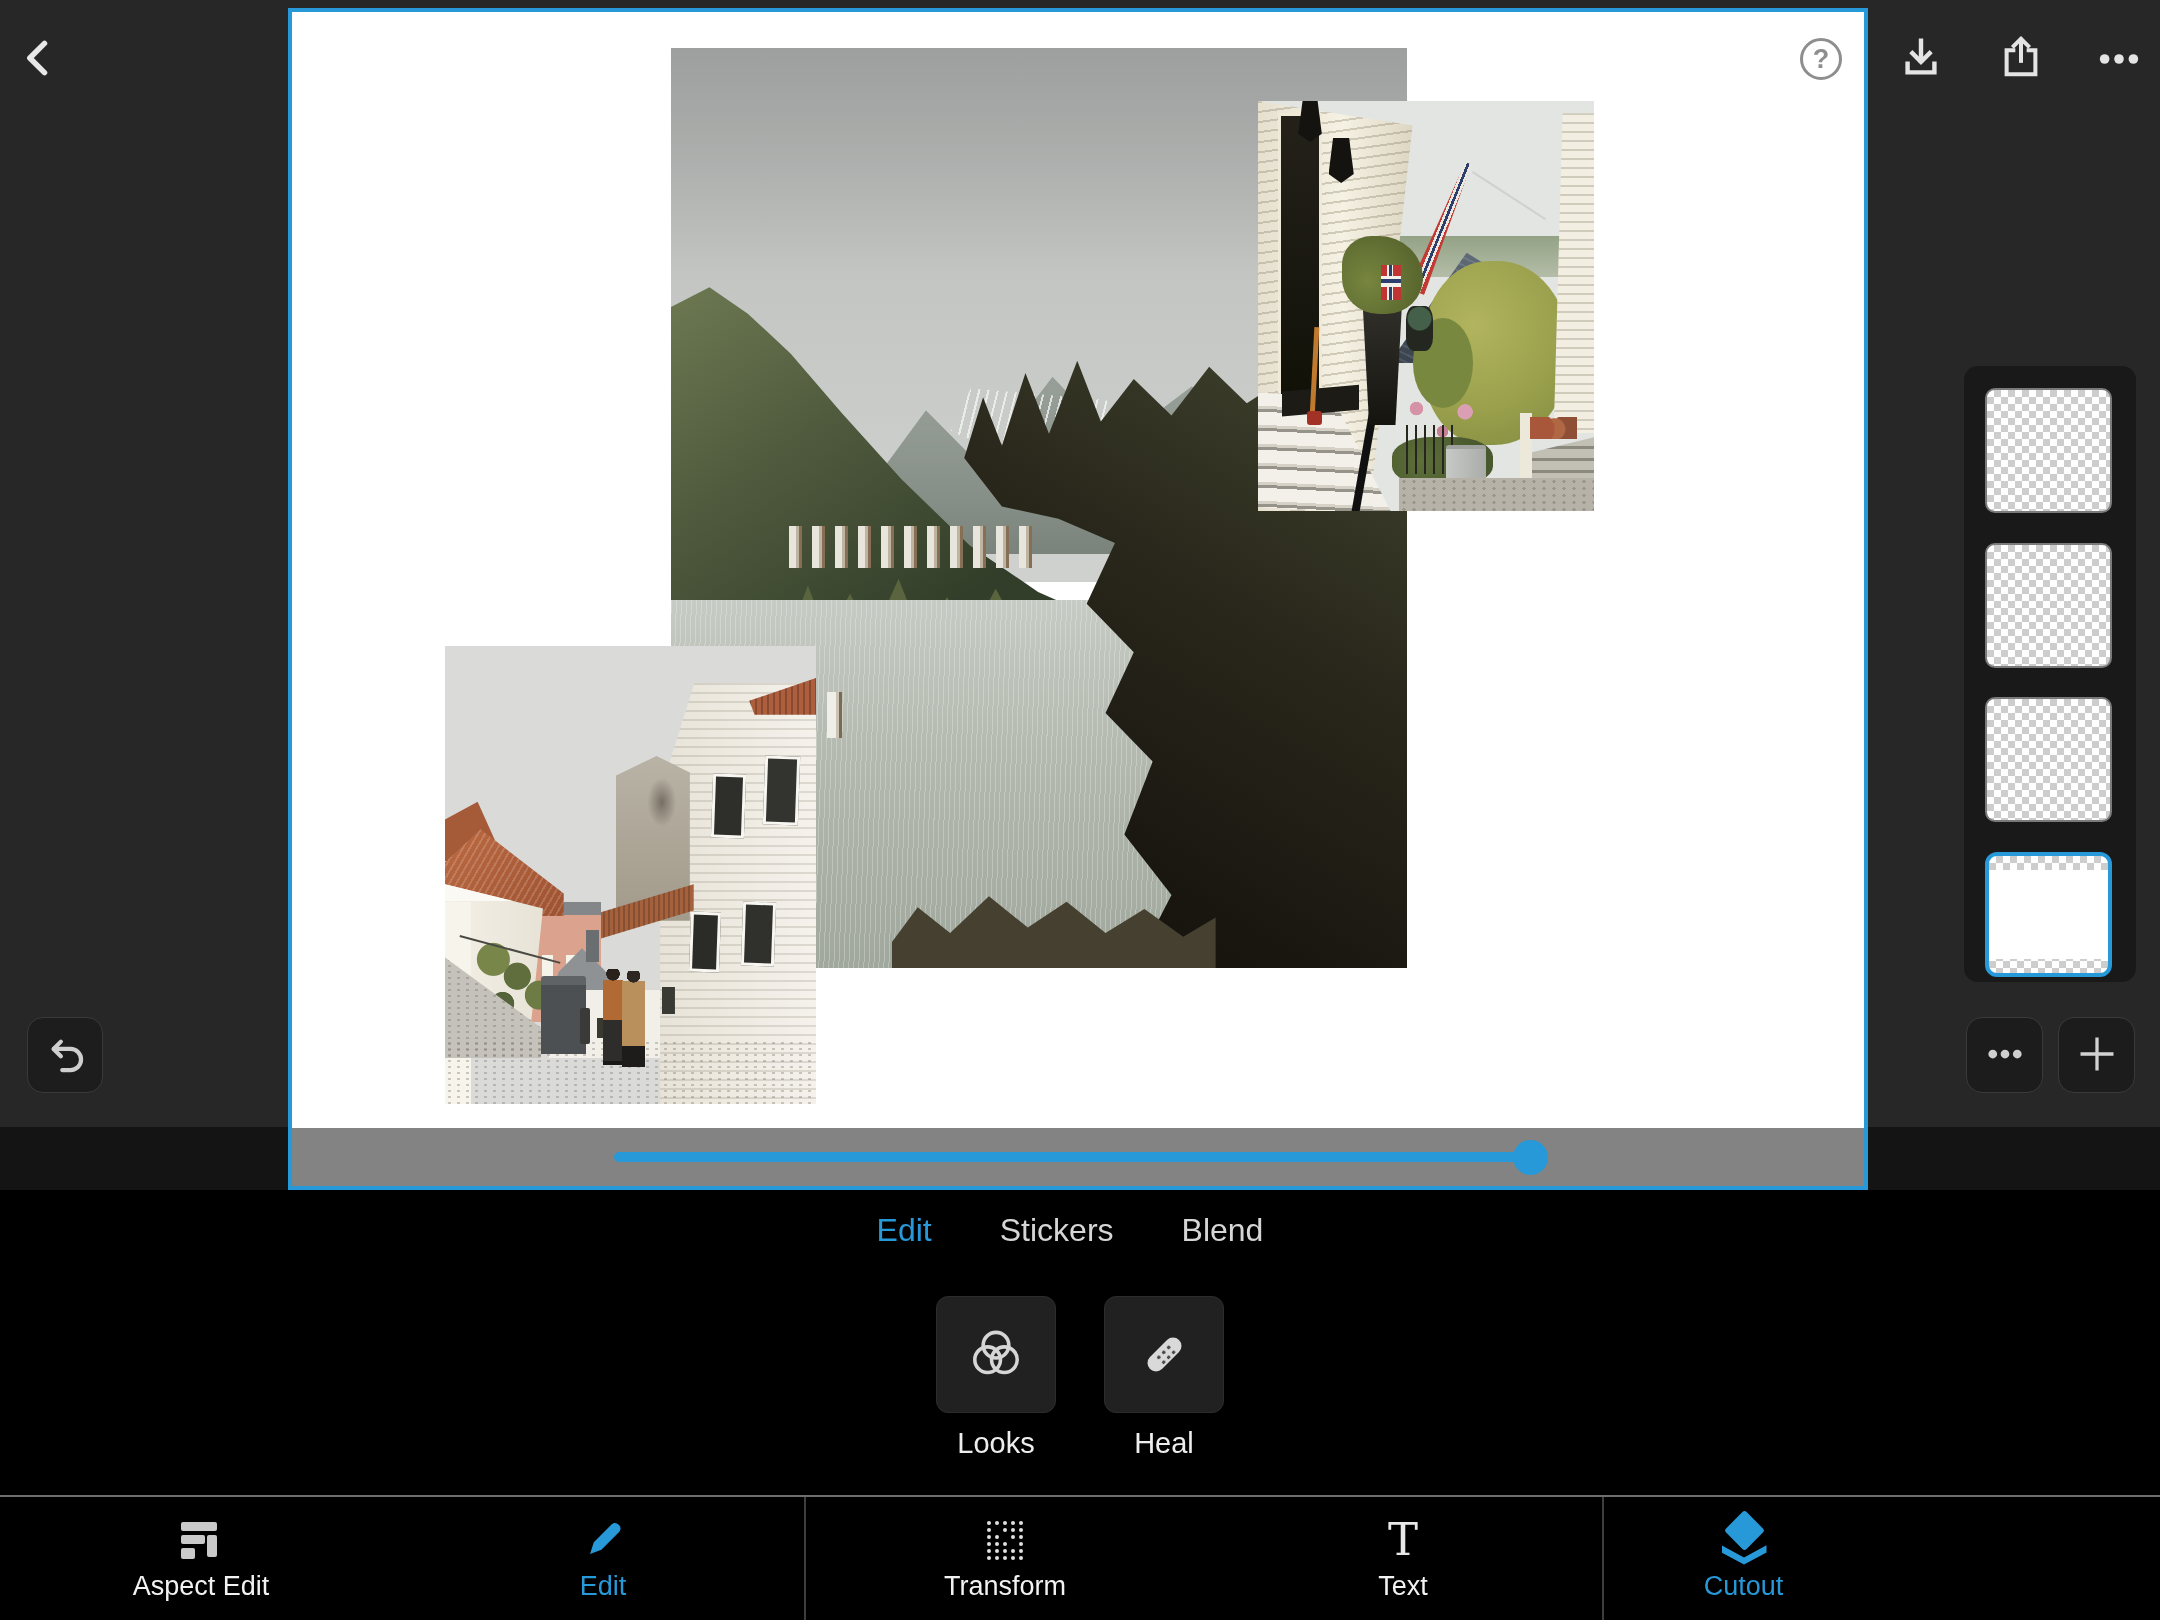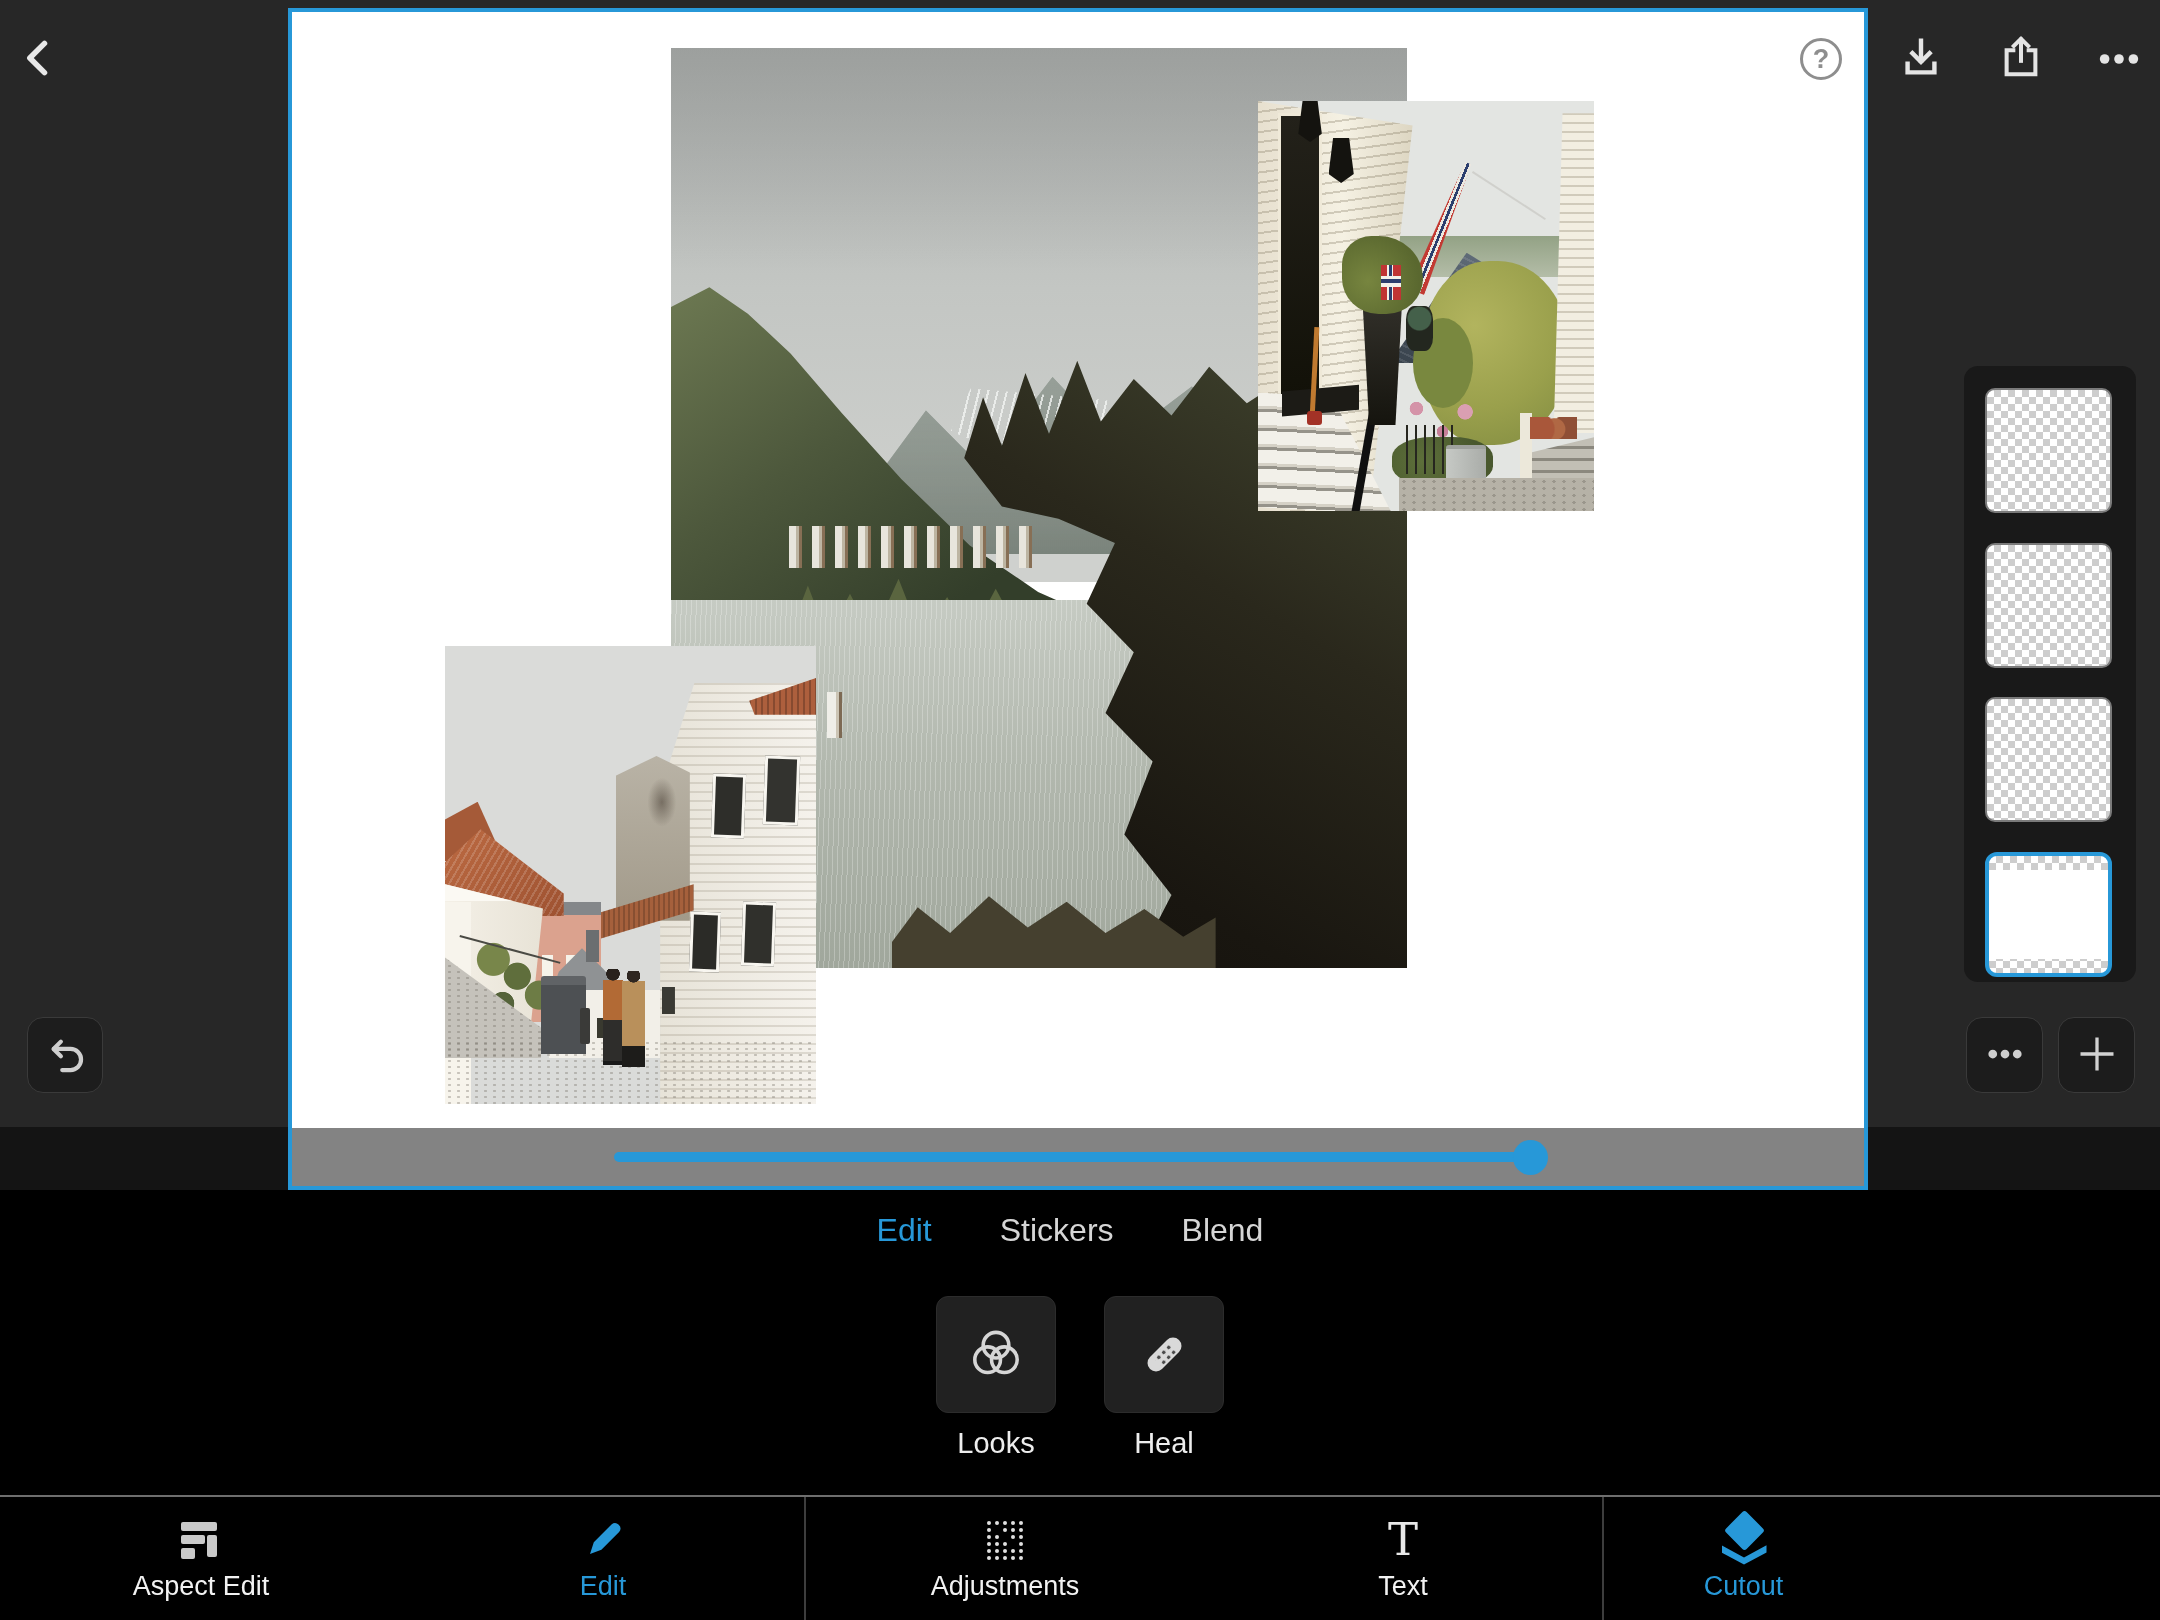--- a/index.html
+++ b/index.html
@@ -413,21 +413,21 @@
               <circle cx="24" cy="35" r="2"></circle>
               <circle cx="32" cy="35" r="2"></circle>
               <circle cx="40" cy="35" r="2"></circle>
             <circle cx="8" cy="42" r="2"></circle>
               <circle cx="16" cy="42" r="2"></circle>
               <circle cx="24" cy="42" r="2"></circle>
               <circle cx="32" cy="42" r="2"></circle>
               <circle cx="40" cy="42" r="2"></circle>
           </svg>
         </span>
-        <span class="tb-label">Adjustments</span>
+        <span class="tb-label">Transform</span>
       </button>
       <button class="tb-item">
         <span class="tb-icon">
             <span class="serifT">T</span>
           </span>
         <span class="tb-label">Text</span>
       </button>
     </div>
     <div class="tb-group" style="width:281px">
       <button class="tb-item active">

